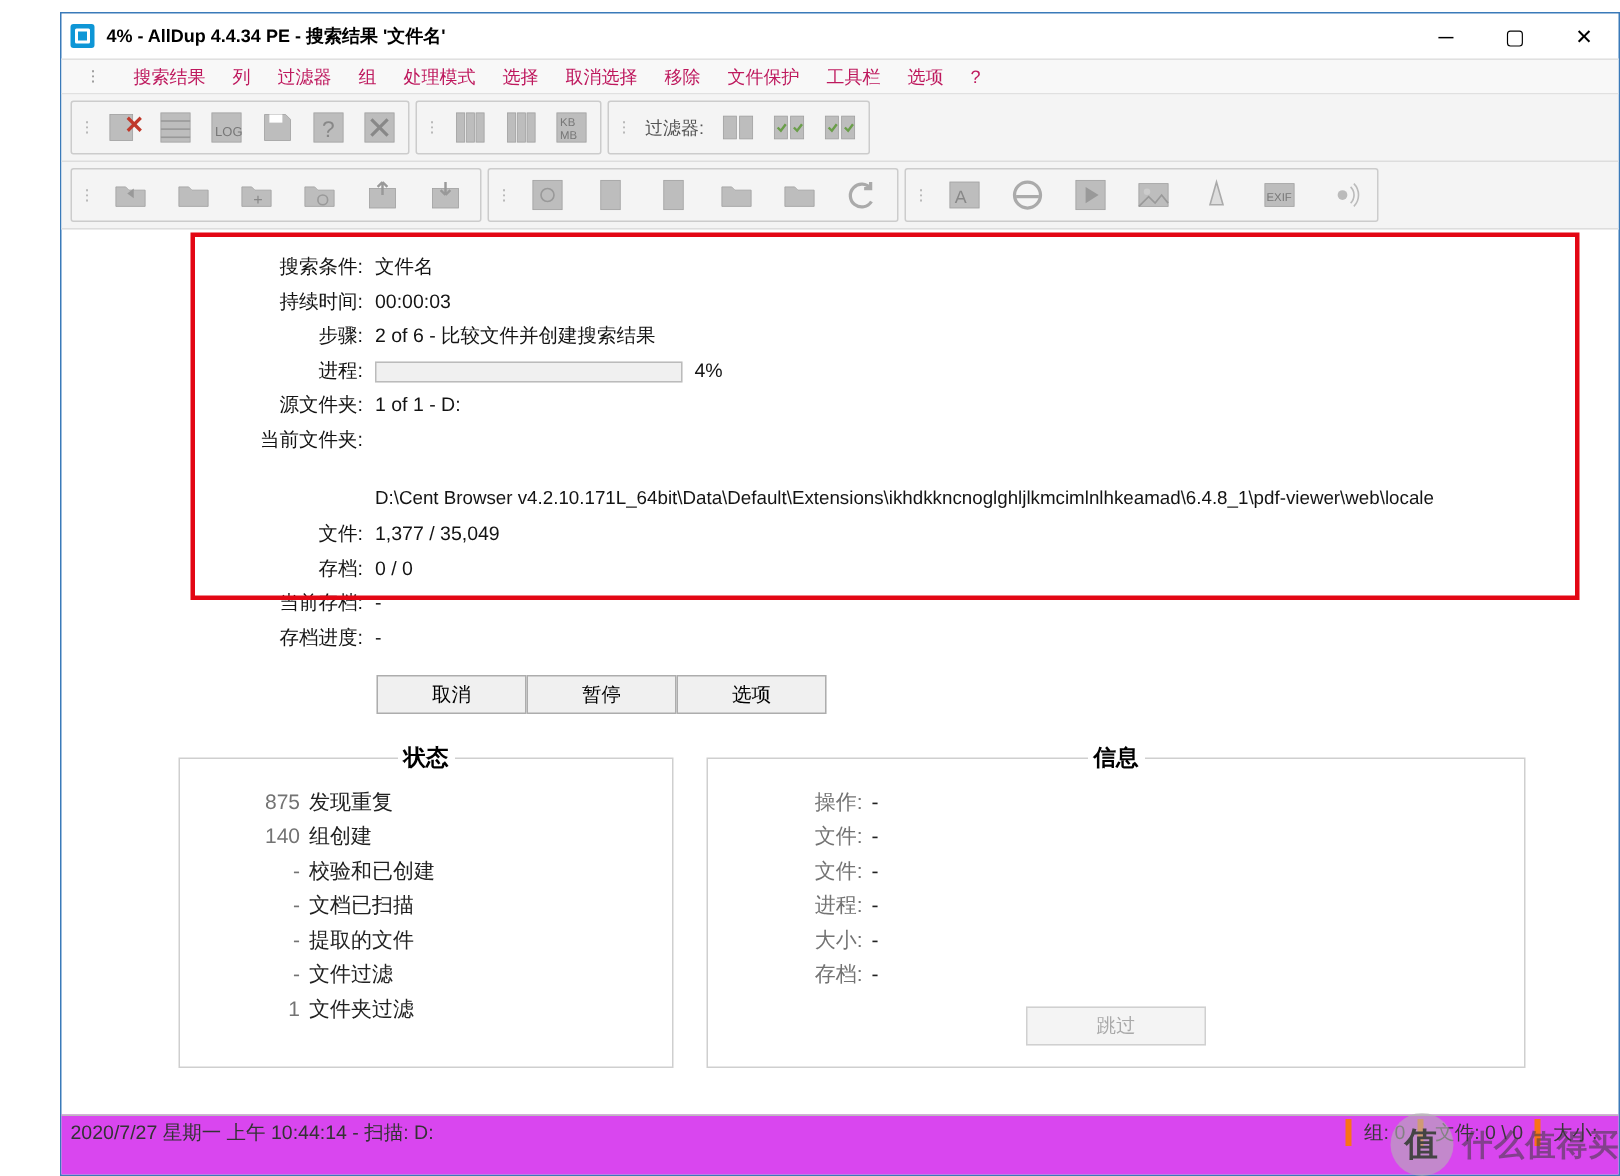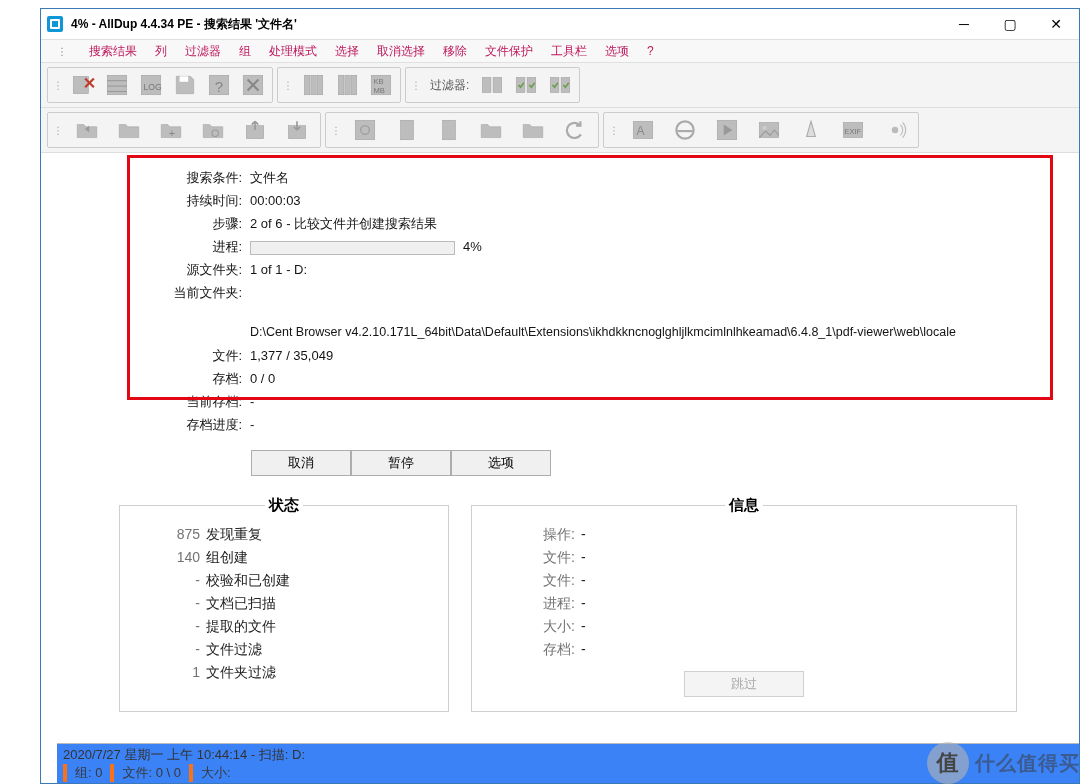--- a/index.html
+++ b/index.html
@@ -42,21 +42,21 @@
   legend { font-size: 15px; font-weight: bold; color: #000000; padding: 0 4px; text-align: center; }
   .fs-status { width: 330px; }
   .fs-info { width: 546px; }
   .kv { font-size: 14px; line-height: 23px; display: flex; }
   .kv .n { width: 72px; text-align: right; padding-right: 6px; color: #737373; }
   .kv .t { color: #222; }
   .fs-info .kv .n { width: 95px; }
   .fs-info .skipwrap { text-align: center; margin-top: 10px; }
   .btn.disabled { color: #aaa; border-color: #d0d0d0; background: #f4f4f4; }
   
-  .statusbar { position: absolute; left: 16px; right: 0; bottom: 0; height: 40px; border-top: 1px solid #bbb; display: flex; align-items: flex-start; font-size: 13px; padding: 2px 6px; background: #3b82f6; flex-direction: column; }
+  .statusbar { position: absolute; left: 0; right: 0; bottom: 0; height: 40px; border-top: 1px solid #bbb; display: flex; align-items: flex-start; font-size: 13px; padding: 2px 6px; background: #d946ef; }
   .statusbar .left { flex: 1; color: #333;}
   .statusbar .cells { display: flex; gap: 0; }
   .statusbar .cell { border-left: 4px solid #f97316; padding: 0 8px; color: #383838; }
   
   .watermark { position: absolute; right: 0; bottom: 0; font-size: 20px; color: rgba(60,60,60,0.55); font-weight: bold; letter-spacing: 1px; z-index: 20; display: flex; align-items: center; gap: 6px; }
   .wm-circle { width: 42px; height: 42px; border-radius: 50%; background: rgba(180,180,180,0.6); display: flex; align-items: center; justify-content: center; font-size: 22px; color: #444; }
   .ico { fill: #bdbdbd; stroke: #a0a0a0; stroke-width: 0.5; }
 </style>
 </head>
 <body>

